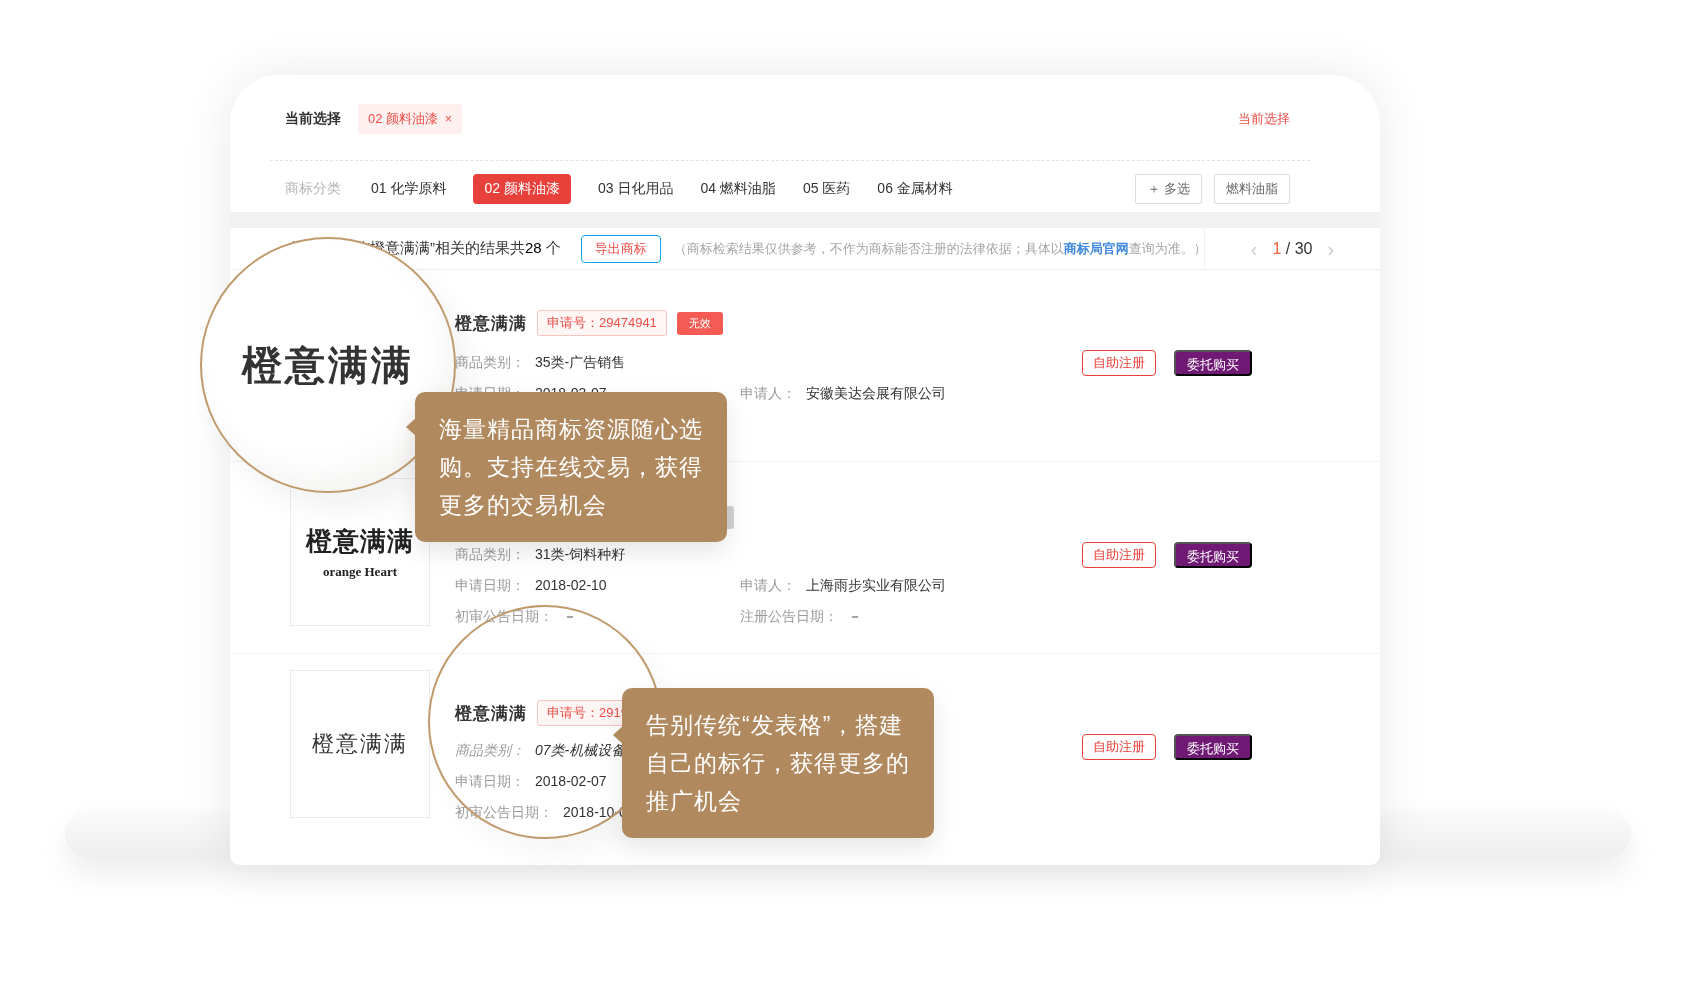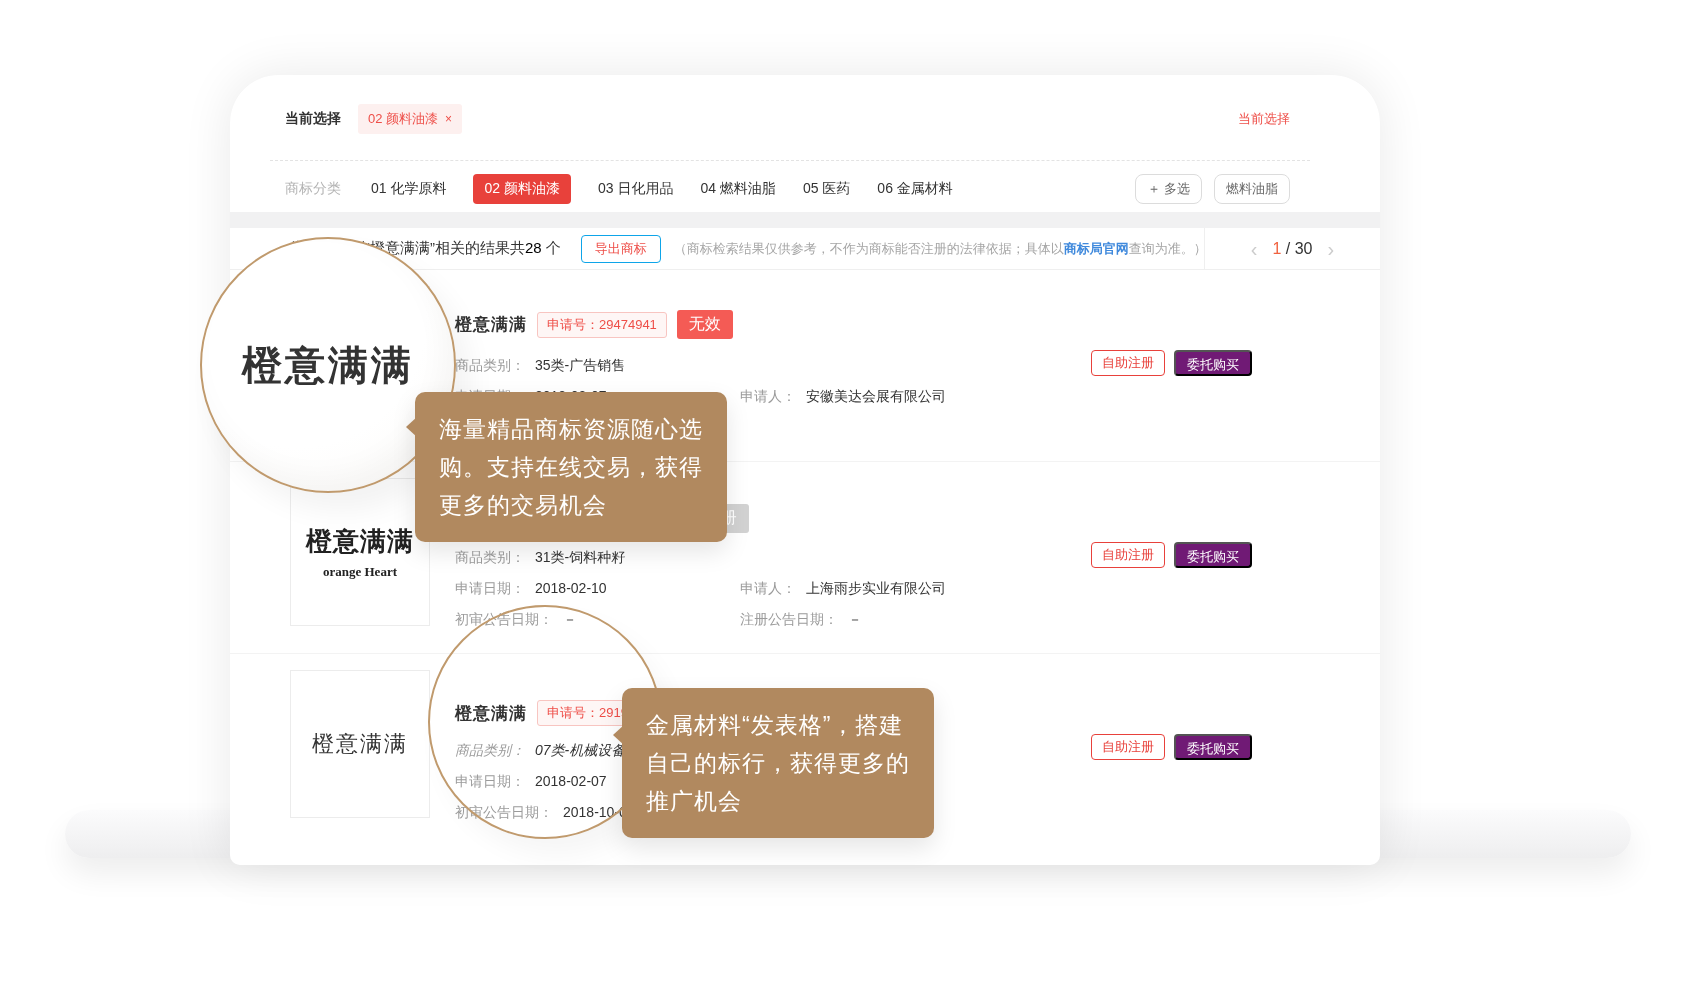--- a/index.html
+++ b/index.html
@@ -27,21 +27,21 @@
   .tag-close { font-size:12px; }
   .spacer { flex:1; }
   .clear-all { color:#ee4e48; font-size:13px; cursor:pointer; }
   .dashed-divider { position:absolute; left:40px; right:70px; top:85px; border-top:1px dashed #e3e3e3; }
   .category-row { position:absolute; left:55px; right:90px; top:99px; height:30px;
     display:flex; align-items:center; }
   .cat-label { font-size:14px; color:#b3b3b3; margin-right:30px; }
   .cat-item { font-size:14px; color:#333; margin-right:27px; cursor:pointer; padding:6px 0; }
   .cat-item.selected { background:#e8413b; color:#fff; padding:6px 11px; border-radius:4px; }
   .cat-btn { border:1px solid #dcdcdc; background:#fff; color:#666; font-size:13px;
-    padding:5px 11px; border-radius:8px; margin-left:12px; cursor:pointer; }
+    padding:5px 11px; border-radius:2px; margin-left:12px; cursor:pointer; }
 
   
   .results-card { position:absolute; left:0; right:0; top:153px; bottom:0; background:#fff; }
   .results-head { height:42px; border-bottom:1px solid #efefef; display:flex; align-items:center; }
   .summary { margin-left:60px; font-size:15px; color:#333; white-space:nowrap; }
   .summary .count { color:#000000; }
   .export-btn { margin-left:20px; border:1px solid #0ea5e9; color:#ee4e48; background:#fff;
     font-size:13px; padding:4px 13px; border-radius:4px; cursor:pointer; white-space:nowrap; }
   .disclaimer { margin-left:13px; font-size:13px; color:#a6a6a6; white-space:nowrap; overflow:hidden; }
   .disclaimer .link { color:#3f89dc; font-weight:700; cursor:pointer; }
@@ -60,29 +60,29 @@
     font-weight:700; color:#222; letter-spacing:1px; }
   .thumb-en-mono { font-family:Liberation Serif, serif; font-size:13px;
     font-weight:700; color:#222; margin-top:5px; }
   .thumb-cn-plain { font-size:22px; color:#333; letter-spacing:2px; }
 
   .rowc { position:absolute; left:225px; top:40px; }
   .title-line { display:flex; align-items:center; gap:10px; }
   .tm-title { font-size:17px; font-weight:700; color:#333; letter-spacing:1px; }
   .appno-badge { border:1px solid #f8c5c1; background:#fef6f5; color:#ee4e48;
     font-size:13px; padding:3px 9px; border-radius:3px; white-space:nowrap; }
-  .status-badge { font-size:16px; color:#fff; padding:4px 12px; border-radius:3px; white-space:nowrap; }
+  .status-badge { font-size:11px; color:#fff; padding:4px 12px; border-radius:3px; white-space:nowrap; }
   .status-invalid { background:#f45b55; }
   .status-registered { background:#d2d2d2; }
   .fline { margin-top:10px; font-size:14px; line-height:21px; white-space:nowrap; }
   .flabel { color:#9b9b9b; margin-right:10px; }
   .fvalue { color:#333; }
   .fpair { display:inline-block; min-width:285px; }
 
-  .row-actions { position:absolute; right:128px; top:80px; display:flex; gap:9px; }
+  .row-actions { position:absolute; right:128px; top:80px; display:flex; gap:18px; }
   .btn-outline { width:74px; height:26px; line-height:24px; text-align:center; font-size:13px;
     border:1px solid #e8413b; color:#e8413b; background:#fff; border-radius:4px; cursor:pointer; }
   .btn-solid { width:78px; height:26px; line-height:26px; text-align:center; font-size:13px;
     background:#701a75; color:#fff; border-radius:4px; cursor:pointer; }
 
   
   .mag-circle1 { position:absolute; left:200px; top:237px; width:256px; height:256px;
     border-radius:50%; border:2px solid #c09a6d;
     background:radial-gradient(circle at 38% 32%, #ffffff 55%, #faf8f5 100%);
     box-shadow:14px 18px 28px rgba(0,0,0,.05), inset -10px -14px 28px rgba(0,0,0,.03);
@@ -211,17 +211,17 @@
   <div class="mag-circle2"></div>
 
   <div class="tooltip tooltip1">
     <div class="arrow"></div>
     <div class="tline">海量精品商标资源随心选</div>
     <div class="tline">购。支持在线交易，获得</div>
     <div class="tline">更多的交易机会</div>
   </div>
   <div class="tooltip tooltip2">
     <div class="arrow"></div>
-    <div class="tline">金属材料“发表格”，搭建</div>
+    <div class="tline">告别传统“发表格”，搭建</div>
     <div class="tline">自己的标行，获得更多的</div>
     <div class="tline">推广机会</div>
   </div>
 </div>
 
 </body></html>

